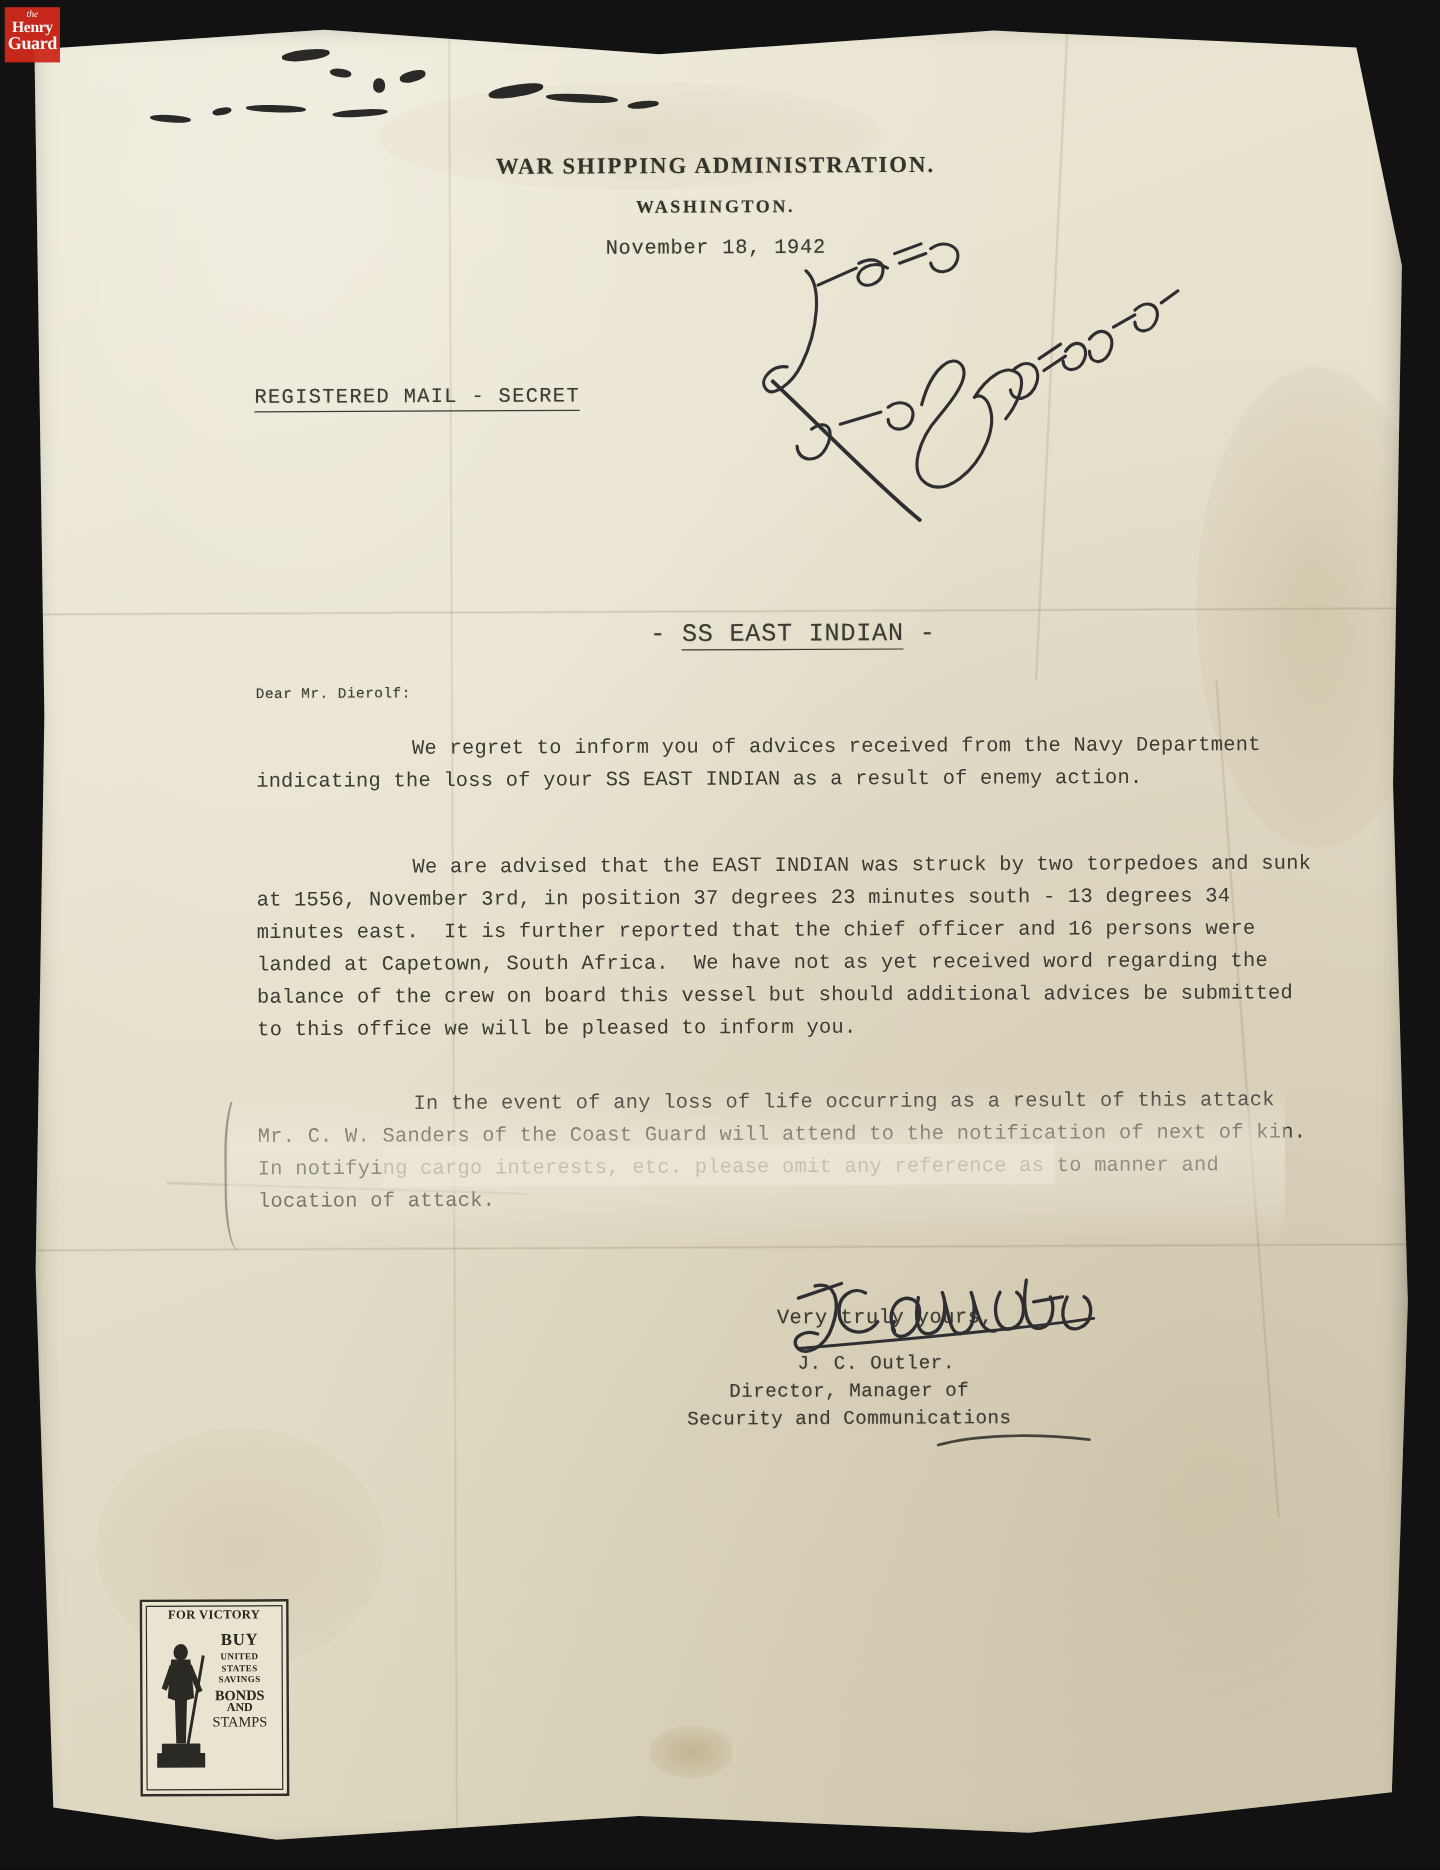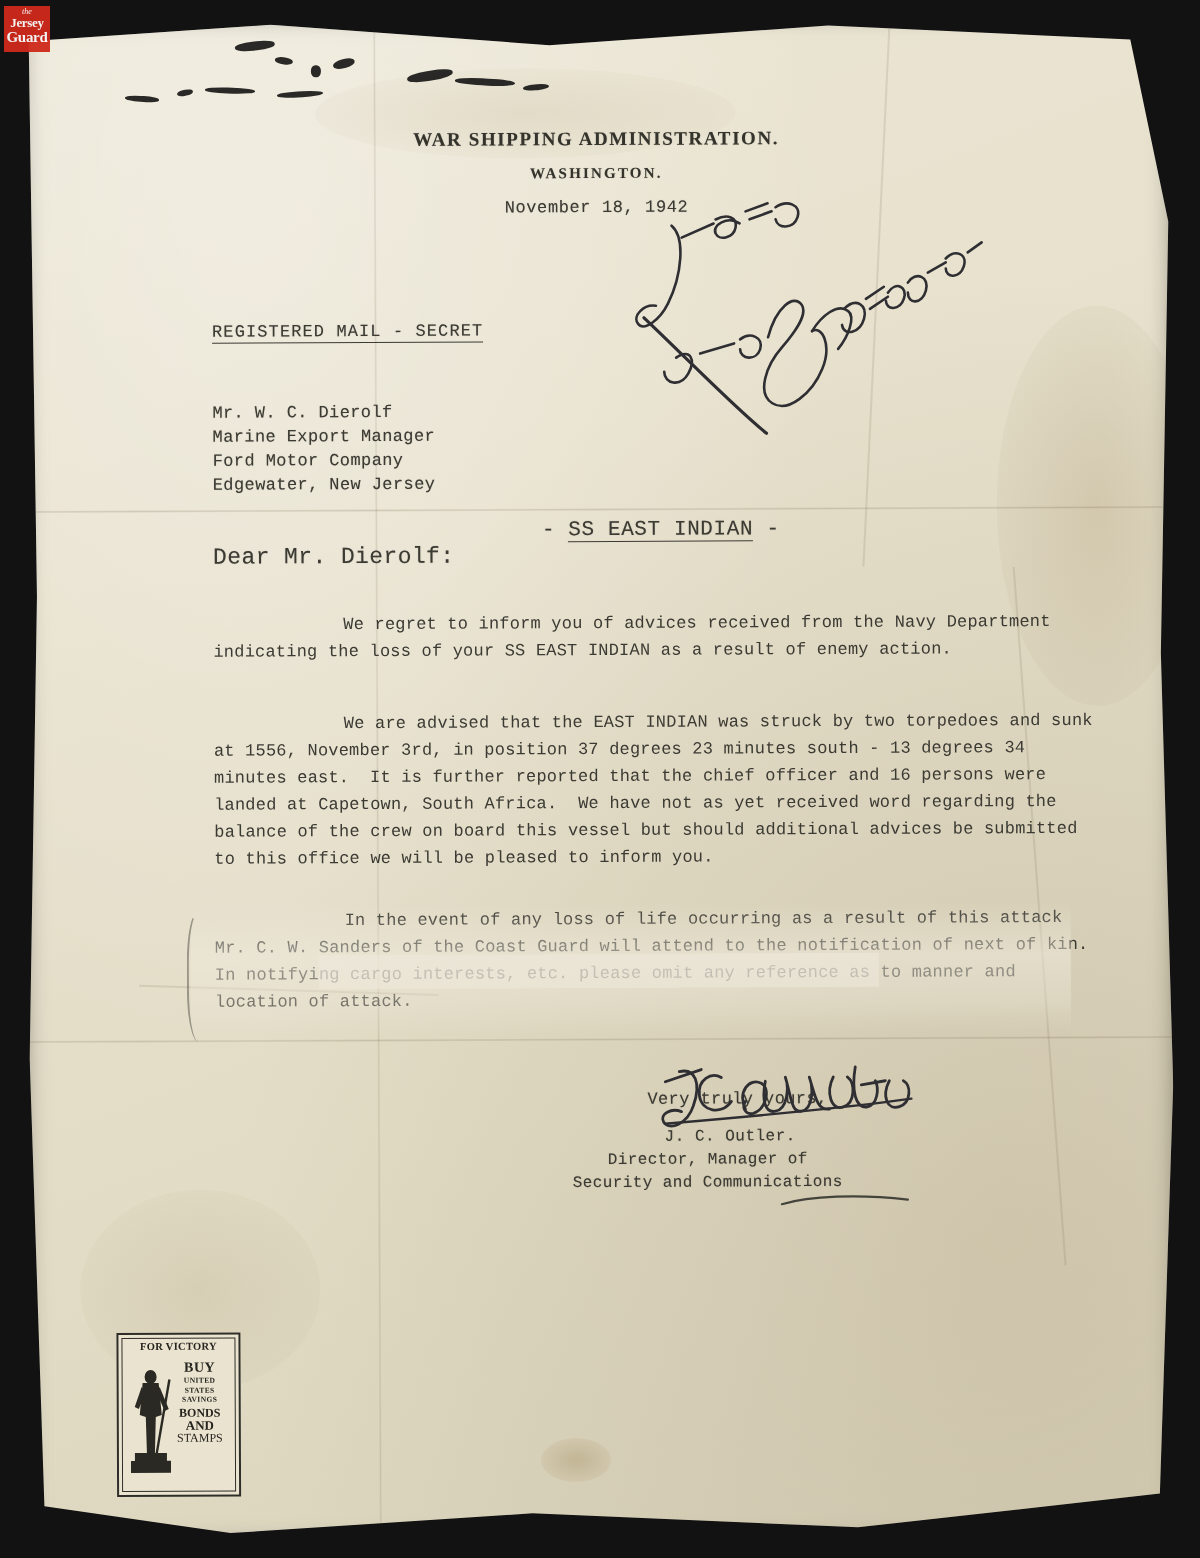--- a/index.html
+++ b/index.html
@@ -152,22 +152,22 @@
   #subject {
     left: 525px;
     top: 510px;
     font-size: 21px;
     letter-spacing: 0.6px;
   }
   #subject .u { border-bottom: 1px solid #3b3a33; }
 
   #salutation {
     left: 196px;
-    top: 535px;
-    font-size: 23px;
+    top: 562px;
+    font-size: 12px;
   }
 
   .para {
     position: absolute;
     font-size: 17px;
     line-height: 27px;
     color: #3b3a33;
     white-space: pre-wrap;
     font-family: "Liberation Mono", monospace;
     letter-spacing: 0.2px;
@@ -265,21 +265,21 @@
   #bondstamp .bs-right {
     position: absolute;
     right: 3px; top: 22px;
     width: 64px;
     text-align: center;
     line-height: 1.0;
   }
   #bondstamp .bs-buy { font-size: 14px; font-weight: bold; letter-spacing: 0.5px; }
   #bondstamp .bs-us { font-size: 7.5px; font-weight: bold; letter-spacing: 0.4px; display:block; margin-top:2px;}
   #bondstamp .bs-bonds { font-size: 12px; font-weight: bold; margin-top: 3px;}
-  #bondstamp .bs-and { font-size: 13px; font-weight: bold;}
+  #bondstamp .bs-and { font-size: 10px; font-weight: bold;}
   #bondstamp .bs-stamps { font-size: 12px; font-weight: normal;}
 
   
   #bracket {
     position: absolute;
     left: 168px;
     top: 902px;
     width: 26px;
     height: 128px;
     border-left: 2px solid #5b5951;
@@ -318,24 +318,20 @@
     <div class="tear" style="left:392px;top:62px;width:46px;height:10px;transform:rotate(-9deg);"></div>
     <div class="tear" style="left:440px;top:70px;width:60px;height:7px;transform:rotate(3deg);"></div>
     <div class="tear" style="left:508px;top:76px;width:26px;height:6px;transform:rotate(-5deg);"></div>
 
     <div id="letterhead" class="typed">WAR SHIPPING ADMINISTRATION.</div>
     <div id="city" class="typed">WASHINGTON.</div>
     <div id="datetext" class="typed">November 18, 1942</div>
 
     <div id="classline" class="typed"><span>REGISTERED MAIL - SECRET</span></div>
 
-    <div id="addressee" class="typed">Mr. W. C. Dierolf
-Marine Export Manager
-Ford Motor Company
-Edgewater, New Jersey</div>
 
     <div id="subject" class="typed"><span>- </span><span class="u">SS EAST INDIAN</span><span> -</span></div>
 
     <div id="salutation" class="typed">Dear Mr. Dierolf:</div>
 
     <div id="para1" class="para">We regret to inform you of advices received from the Navy Department indicating the loss of your SS EAST INDIAN as a result of enemy action.</div>
     <div id="para2" class="para">We are advised that the EAST INDIAN was struck by two torpedoes and sunk at 1556, November 3rd, in position 37 degrees 23 minutes south - 13 degrees 34 minutes east.  It is further reported that the chief officer and 16 persons were landed at Capetown, South Africa.  We have not as yet received word regarding the balance of the crew on board this vessel but should additional advices be submitted to this office we will be pleased to inform you.</div>
     <div id="para3" class="para">In the event of any loss of life occurring as a result of this attack Mr. C. W. Sanders of the Coast Guard will attend to the notification of next of kin.  In notifying cargo interests, etc. please omit any reference as to manner and location of attack.</div>
     <div id="fadeband"></div>
     <div id="fadeband2"></div>
@@ -413,17 +409,17 @@
           <div class="bs-and">AND</div>
           <div class="bs-stamps">STAMPS</div>
         </div>
       </div>
     </div>
 
   </div>
 
   <div id="watermark">
     <span class="wm-the">the</span>
-    <span class="wm-henry">Jersey</span>
+    <span class="wm-henry">Henry</span>
     <span class="wm-ford">Guard</span>
   </div>
 
 </div>
 
 </body></html>

